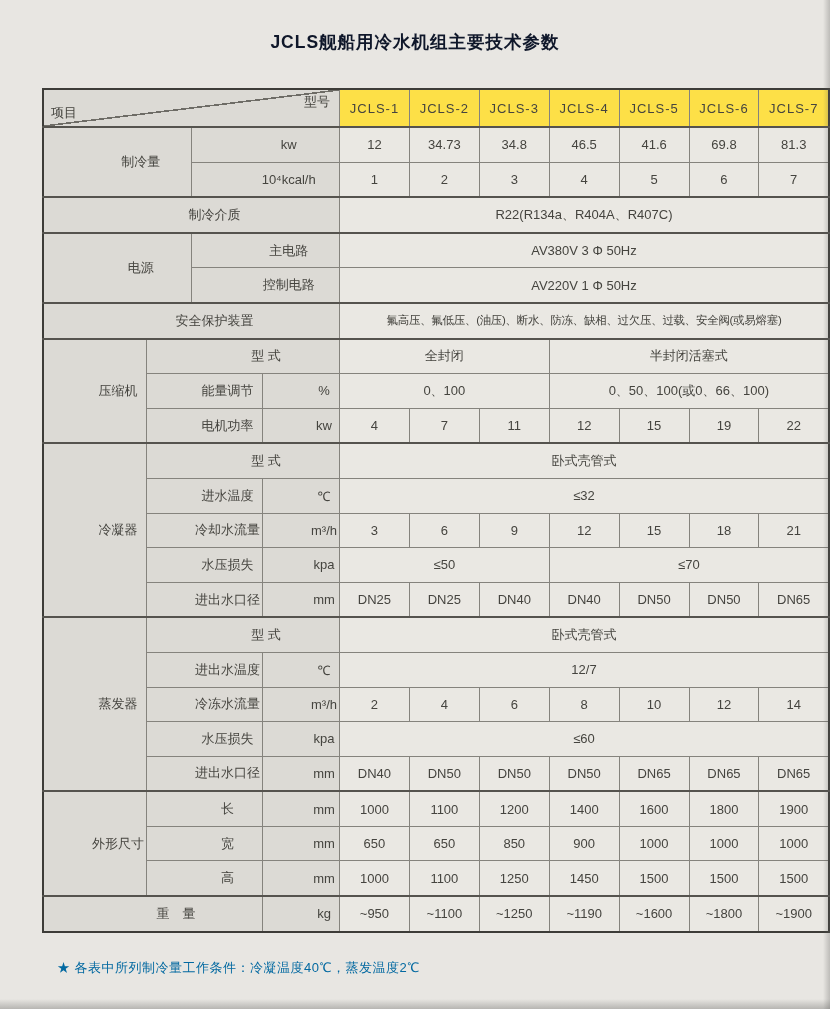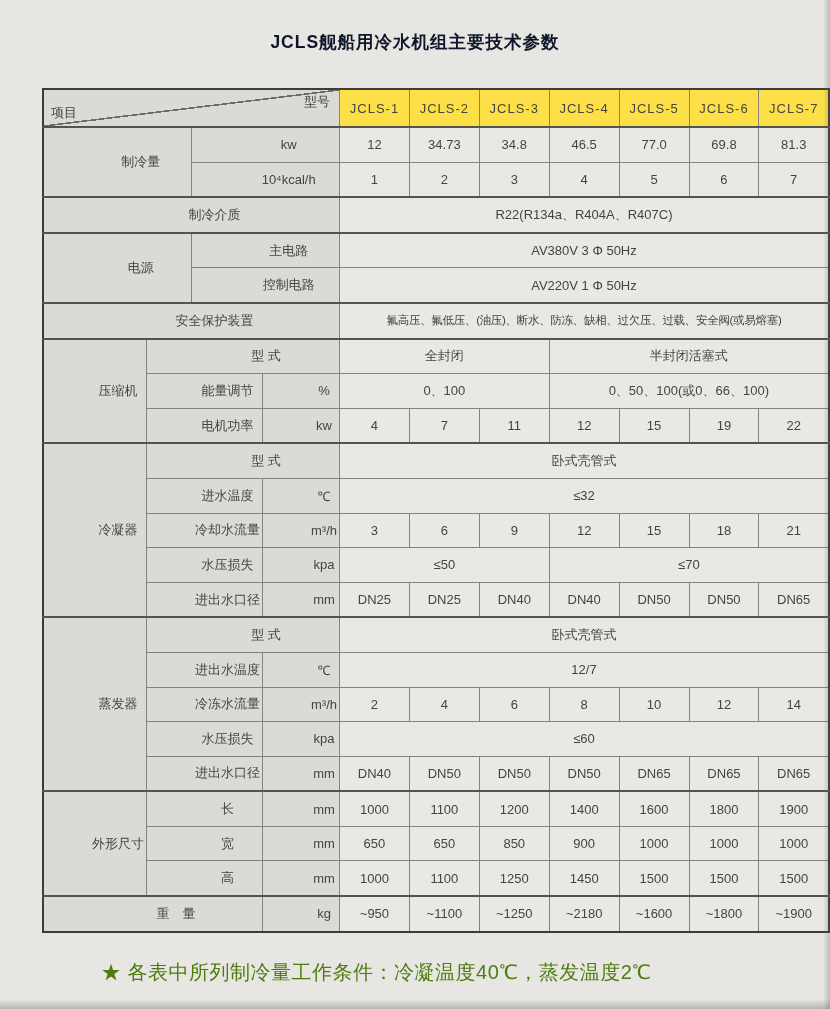--- a/index.html
+++ b/index.html
@@ -51,21 +51,21 @@
         #6e6c66 calc(50% - 0.8px),
         #6e6c66 calc(50% + 0.8px),
         rgba(0,0,0,0) calc(50% + 0.8px)),
       #dcdad5;
     position:relative;
   }
   td.corner .corner-model { position:absolute; top:3px; right:9px; font-size:13px; }
   td.corner .corner-item  { position:absolute; bottom:4px; left:7px; font-size:13px; }
   .footnote {
     position:absolute; left:57px; top:959px;
-    font-size:20px; color:#4d7c0f; letter-spacing:0.5px;margin-left:44px;
+    font-size:13px; color:#0369a1; letter-spacing:0.5px;
   }
 </style>
 </head>
 <body>
 
 <div class="page-title" style="color: #0f172a;">JCLS舰船用冷水机组主要技术参数</div>
 
 <table class="spec">
   <colgroup>
       <col style="width: 81px;">
@@ -94,21 +94,21 @@
         <td class="model">JCLS-6</td>
         <td class="model">JCLS-7</td>
       </tr>
       <tr class="section">
         <td colspan="2" rowspan="2" class="label">制冷量</td>
         <td colspan="2" class="label">kw</td>
         <td class="data">12</td>
         <td class="data">34.73</td>
         <td class="data">34.8</td>
         <td class="data">46.5</td>
-        <td class="data">77.0</td>
+        <td class="data">41.6</td>
         <td class="data">69.8</td>
         <td class="data">81.3</td>
       </tr>
       <tr>
         <td colspan="2" class="label">10⁴kcal/h</td>
         <td class="data">1</td>
         <td class="data">2</td>
         <td class="data">3</td>
         <td class="data">4</td>
         <td class="data">5</td>
@@ -263,21 +263,21 @@
         <td class="data">1500</td>
         <td class="data">1500</td>
         <td class="data">1500</td>
       </tr>
       <tr class="section">
         <td colspan="3" class="label">重　量</td>
         <td class="label">kg</td>
         <td class="data">~950</td>
         <td class="data">~1100</td>
         <td class="data">~1250</td>
-        <td class="data">~2180</td>
+        <td class="data">~1190</td>
         <td class="data">~1600</td>
         <td class="data">~1800</td>
         <td class="data">~1900</td>
       </tr>
     </tbody>
 </table>
 
 <div class="footnote">★ 各表中所列制冷量工作条件：冷凝温度40℃，蒸发温度2℃</div>
 
 </body></html>

